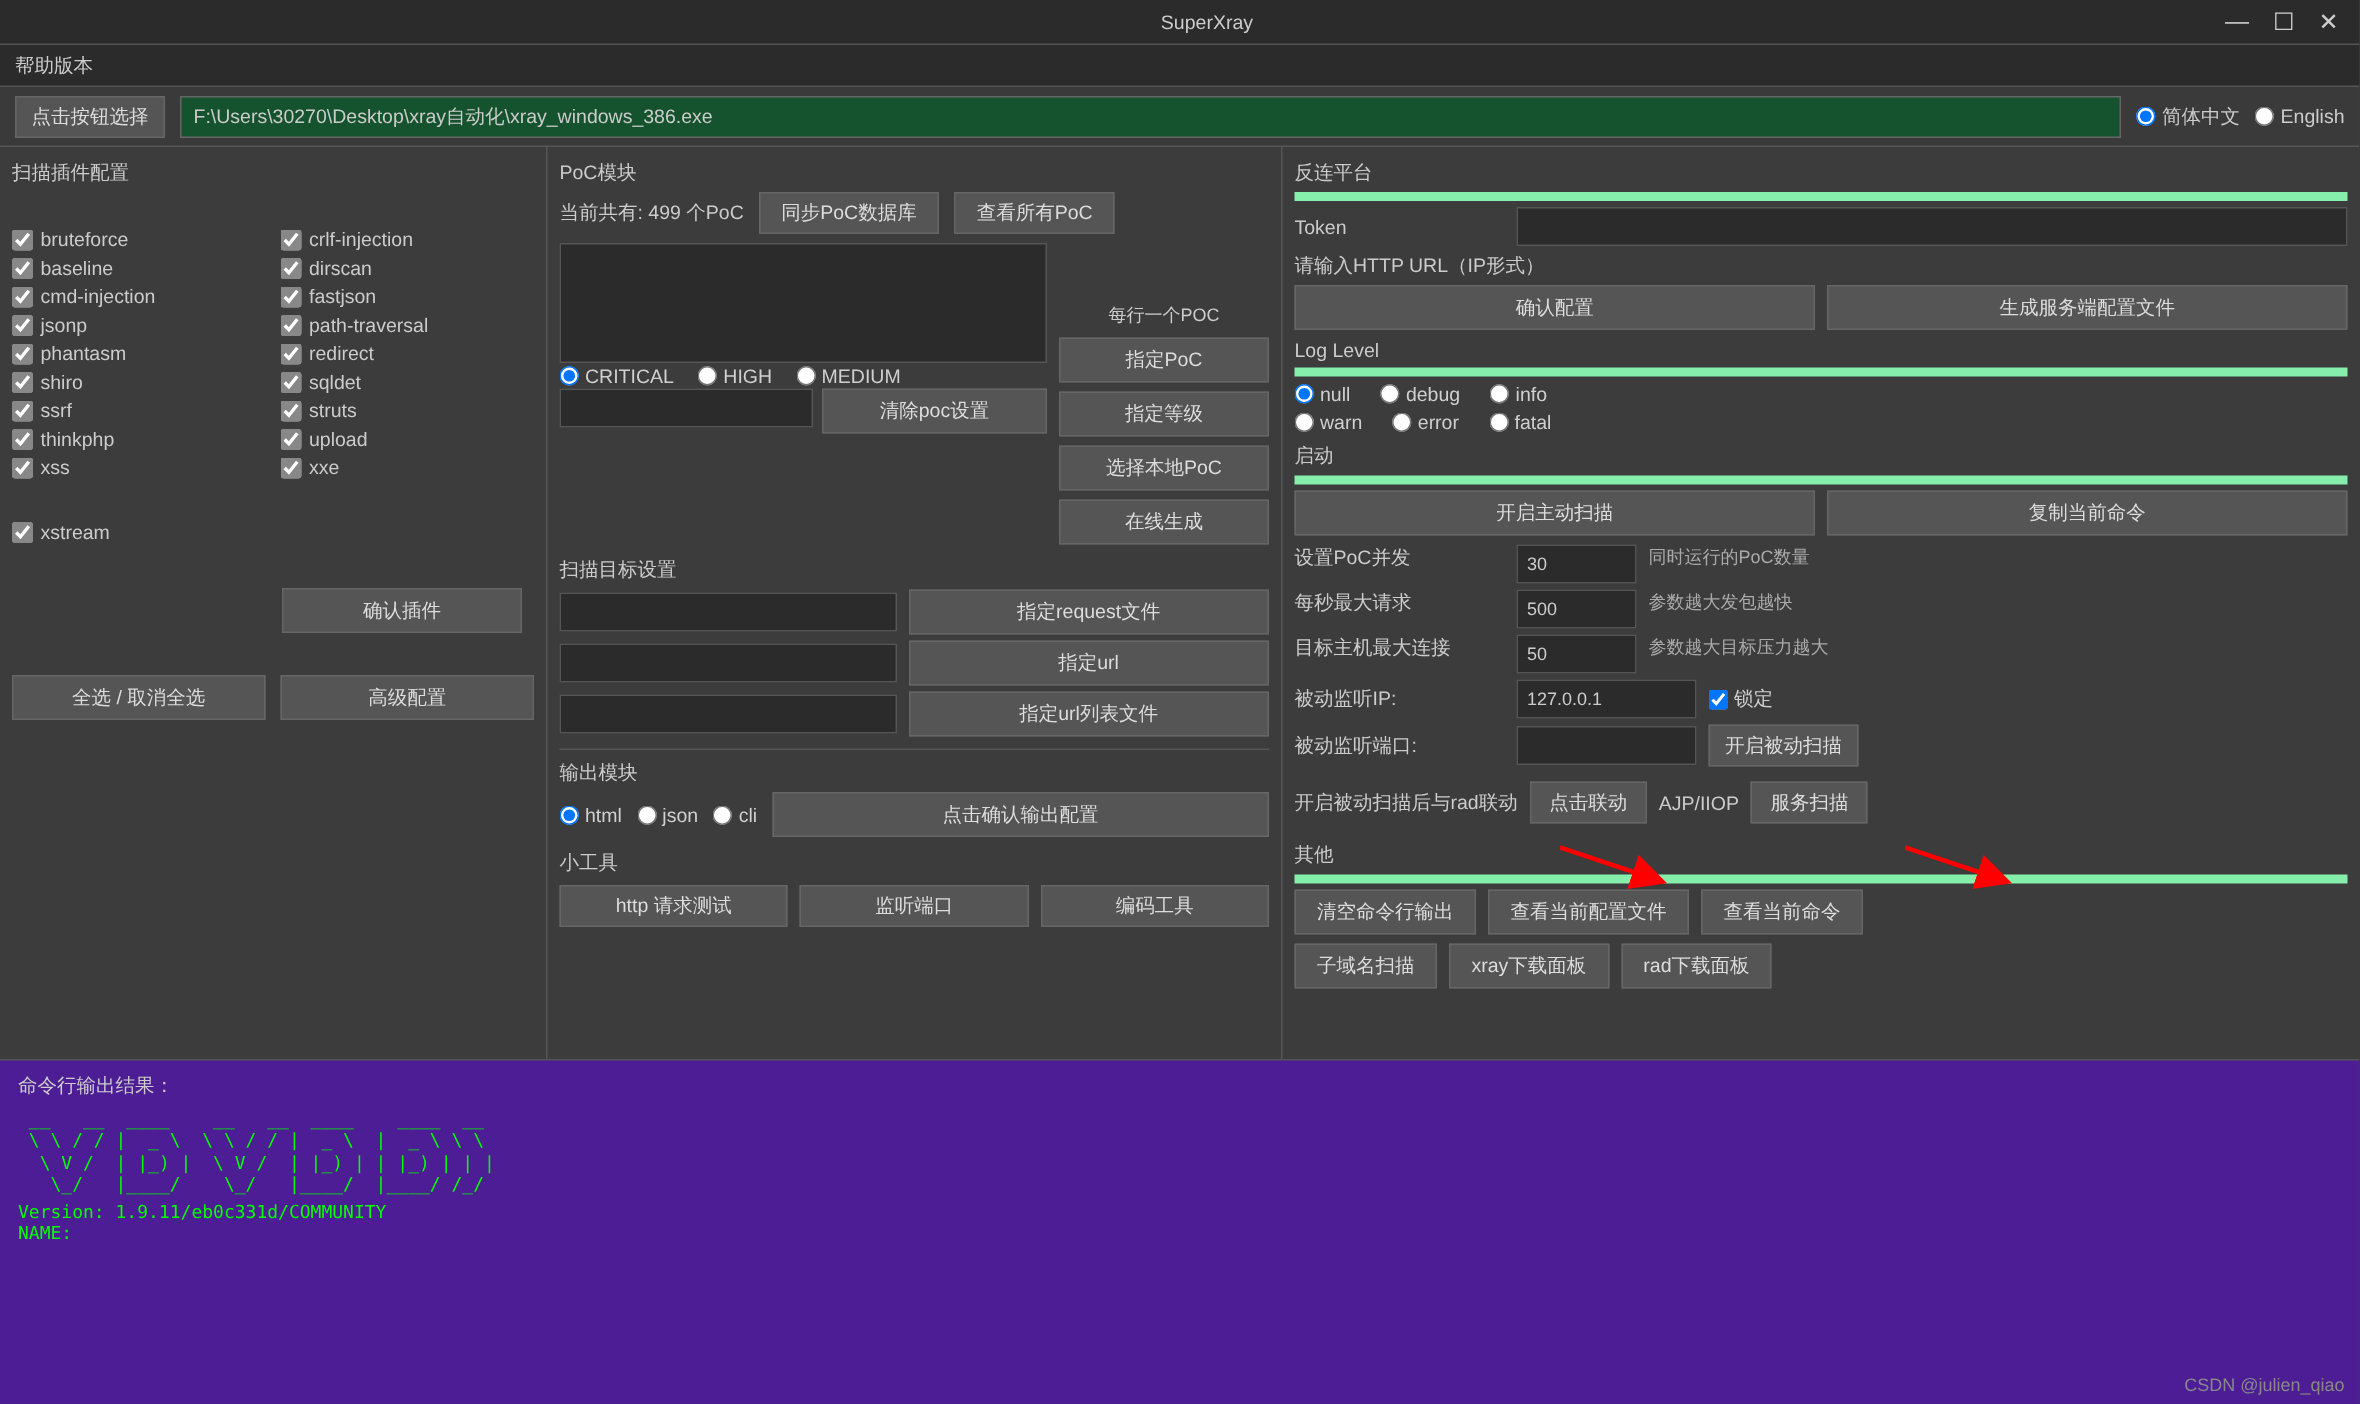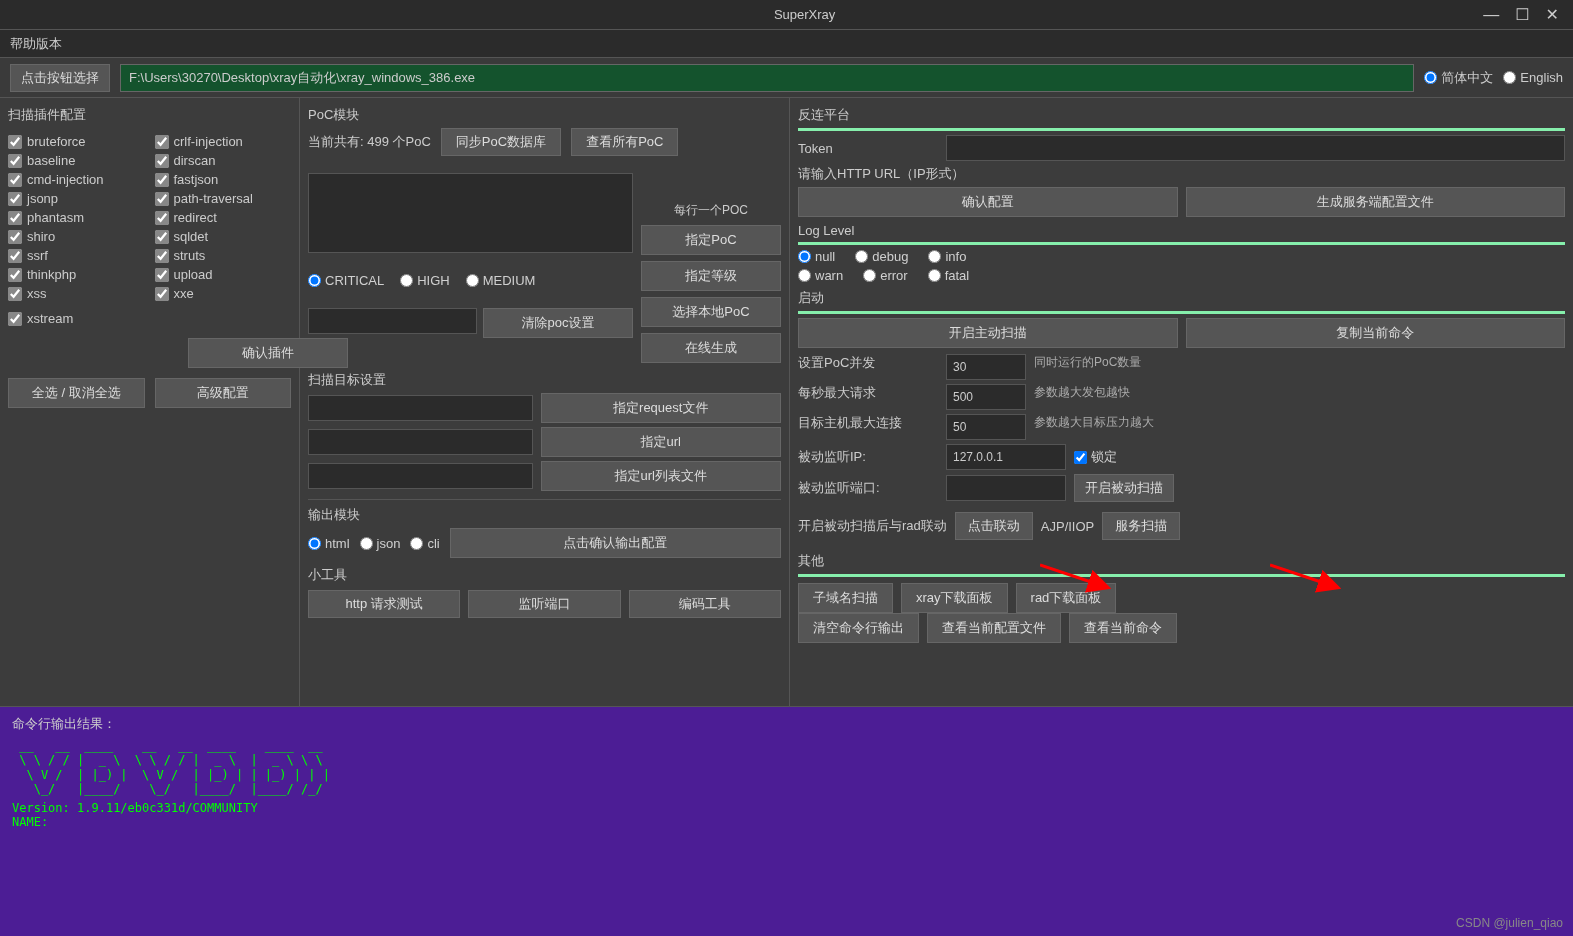--- a/index.html
+++ b/index.html
@@ -92,26 +92,26 @@
       align-items: center;
       gap: 4px;
       cursor: pointer;
     }
     .main-content {
       display: flex;
       height: calc(936px - 30px - 28px - 40px);
     }
     
     .left-panel {
-      width: 300px;
+      width: 365px;
       border-right: 1px solid #555;
       padding: 8px;
       display: flex;
       flex-direction: column;
-      gap: 6px;
+      gap: 24px;
     }
     .section-title {
       color: #ccc;
       font-size: 13px;
       margin-bottom: 4px;
     }
     .plugin-grid {
       display: grid;
       grid-template-columns: 1fr 1fr;
       gap: 4px 10px;
@@ -233,21 +233,21 @@
     .right-panel {
       flex: 1;
       padding: 8px;
       display: flex;
       flex-direction: column;
       gap: 6px;
     }
     .rp-section-title {
       color: #ccc;
       font-size: 13px;
-      border-bottom: 3px solid #86efac;
+      border-bottom: 6px solid #86efac;
       padding-bottom: 4px;
       margin-bottom: 4px;
     }
     .rp-row {
       display: flex;
       align-items: center;
       gap: 8px;
       margin-bottom: 4px;
     }
     .rp-label {
@@ -525,21 +525,21 @@
   <div class="middle-panel">
 
     <div>
       <div class="section-title">PoC模块</div>
       <div class="poc-header">
         <span class="poc-count">当前共有: 499 个PoC</span>
         <button class="btn-blue">同步PoC数据库</button>
         <button class="btn-blue">查看所有PoC</button>
       </div>
       <div style="display:flex; gap:8px; margin-top:6px">
-        <div style="flex:1; display:flex; flex-direction:column; gap:20px;margin-top:11px;">
+        <div style="flex:1; display:flex; flex-direction:column; gap:1px;">
           <textarea class="poc-textarea" style=""></textarea>
           <div class="radio-row">
             <label class="radio-label">
               <input type="radio" name="level" checked="" style="">
               <span>CRITICAL</span>
             </label>
             <label class="radio-label">
               <input type="radio" name="level" style="">
               <span>HIGH</span>
             </label>
@@ -695,29 +695,29 @@
 
     <div class="rad-row">
       <span style="color:#ccc; font-size:13px;">开启被动扫描后与rad联动</span>
       <button class="rp-btn" style="flex:none; padding:4px 12px;">点击联动</button>
       <span style="color:#ccc; font-size:13px;">AJP/IIOP</span>
       <button class="rp-btn" style="flex:none; padding:4px 12px;">服务扫描</button>
     </div>
 
     <div class="other-section">
       <div class="rp-section-title">其他</div>
+      <div class="other-btns">
+        <button class="other-btn">清空命令行输出</button>
+        <button class="other-btn">查看当前配置文件</button>
+        <button class="other-btn">查看当前命令</button>
+      </div>
       <div class="other-btns" style="margin-top:6px">
         <button class="other-btn">子域名扫描</button>
         <button class="other-btn">xray下载面板</button>
         <button class="other-btn">rad下载面板</button>
-      </div>
-      <div class="other-btns">
-        <button class="other-btn">清空命令行输出</button>
-        <button class="other-btn">查看当前配置文件</button>
-        <button class="other-btn">查看当前命令</button>
       </div>
     </div>
   </div>
 </div>
 
 <div class="bottom-area">
   <div class="cmd-title">命令行输出结果：</div>
   <div class="ascii-art">
 <pre style="color:#00ff00; font-family:monospace; font-size:12px; line-height:1.2"> __   __  ____    __   __  ____    ____  __ 
  \ \ / / |  _ \  \ \ / / |  _ \  |  _ \ \ \

